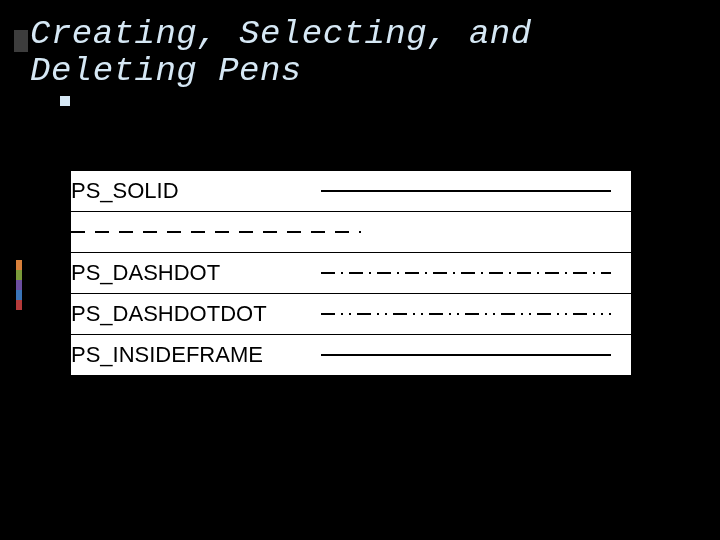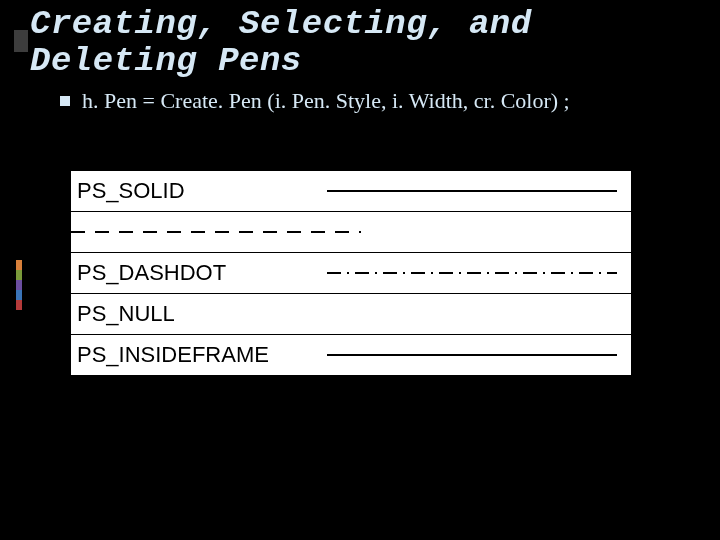--- a/index.html
+++ b/index.html
@@ -31,26 +31,26 @@
   .seg-orange { height: 10px; background: #d8803a; }
   .seg-green  { height: 10px; background: #7a9a3a; }
   .seg-purple { height: 10px; background: #6b4ea0; }
   .seg-blue   { height: 10px; background: #3a74b8; }
   .seg-red    { height: 10px; background: #b43a3a; }
   .seg-rest   { flex: 1 1 auto; background: transparent; }
 
   .title-block {
     position: absolute;
     left: 30px;
-    top: 6px;
+    top: 16px;
     right: 20px;
     color: #d6e8f5;
     font-family: 'Courier New', Courier, monospace;
     font-style: italic;
-    font-weight: bold;
+    font-weight: normal;
     font-size: 34px;
     line-height: 1.08;
     letter-spacing: 0.5px;
   }
   .title-accent-box {
     position: absolute;
     left: 14px;
     top: 30px;
     width: 14px;
     height: 22px;
@@ -86,21 +86,20 @@
   }
   .row {
     display: flex;
     align-items: center;
     height: 40px;
     border-bottom: 1px solid #000;
   }
   .row:last-child { border-bottom: none; align-items: center; }
   .cell-name {
     flex: 0 0 250px;
-    padding-left: 6px;
     font-family: Arial, Helvetica, sans-serif;
     font-size: 22px;
     color: #000;
     white-space: nowrap;
   }
   .cell-sample {
     flex: 1 1 auto;
     height: 100%;
     position: relative;
   }
@@ -126,21 +125,21 @@
     <div class="seg seg-green"></div>
     <div class="seg seg-purple"></div>
     <div class="seg seg-blue"></div>
     <div class="seg seg-red"></div>
     <div class="seg seg-rest"></div>
   </div>
 
   <div class="title-block">Creating, Selecting, and Deleting Pens</div>
 
   <div class="bullet-line">
-    <span class="bullet"></span><span>h. Pen = Create. Pen (i. Pen. Style, i. Width, cr. Color) ;</span>
+    <span class="bullet"></span>
   </div>
 
   <div class="table-wrap">
 
   <div class="row">
         <div class="cell-name">PS_SOLID</div>
         <div class="cell-sample">
           <svg viewBox="0 0 290 6">
             <line x1="0" y1="3" x2="290" y2="3" stroke="#000" stroke-width="2"></line>
           </svg>
@@ -155,22 +154,26 @@
       </div>
       <div class="row">
         <div class="cell-name">PS_DASHDOT</div>
         <div class="cell-sample">
           <svg viewBox="0 0 290 6">
             <line x1="0" y1="3" x2="290" y2="3" stroke="#000" stroke-width="2" stroke-dasharray="14,6,2,6"></line>
           </svg>
         </div>
       </div>
       <div class="row">
-        <div class="cell-name">PS_NULL</div>
-        <div class="cell-sample"></div>
+        <div class="cell-name">PS_DASHDOTDOT</div>
+        <div class="cell-sample">
+          <svg viewBox="0 0 290 6">
+            <line x1="0" y1="3" x2="290" y2="3" stroke="#000" stroke-width="2" stroke-dasharray="14,6,2,6,2,6"></line>
+          </svg>
+        </div>
       </div>
       <div class="row">
         <div class="cell-name">PS_INSIDEFRAME</div>
         <div class="cell-sample">
           <svg viewBox="0 0 290 6">
             <line x1="0" y1="3" x2="290" y2="3" stroke="#000" stroke-width="2"></line>
           </svg>
         </div>
       </div>
     </div>

